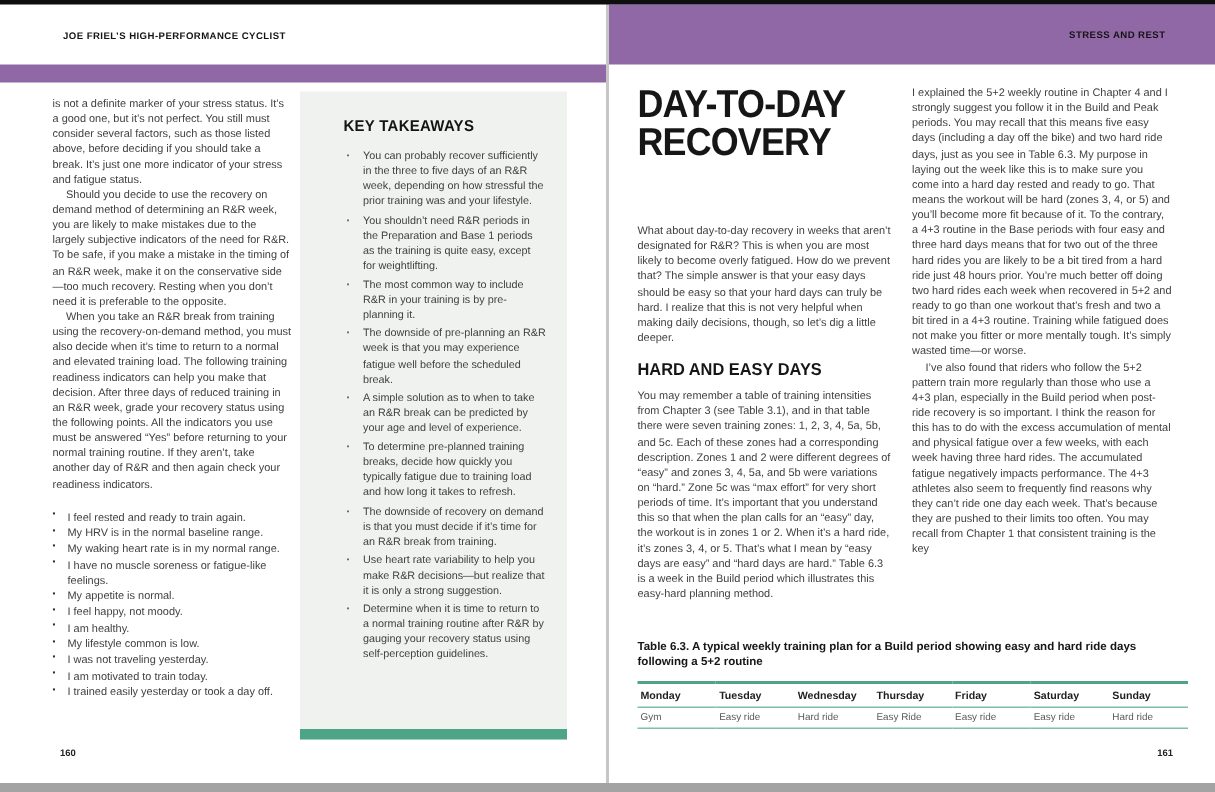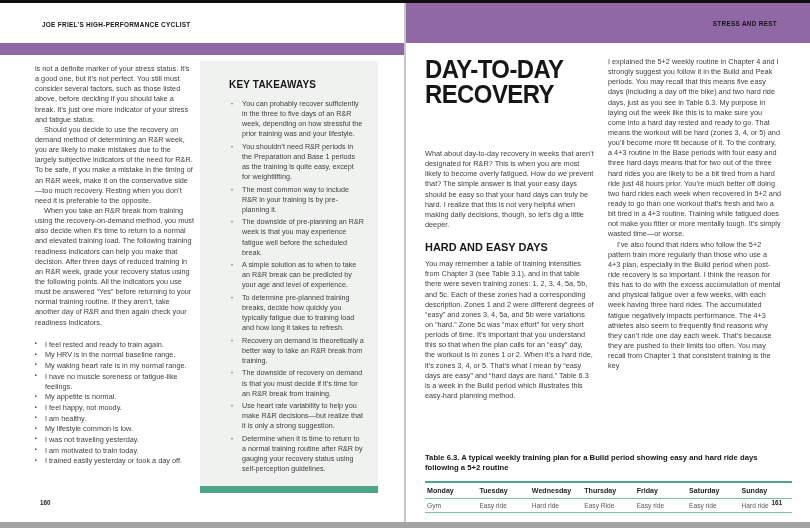--- a/index.html
+++ b/index.html
@@ -50,21 +50,21 @@
     position:absolute; left:19px; top:57px; font-size:26px; font-weight:bold; color:#161616;
     line-height:0.97; letter-spacing:-0.6px; transform:scaleX(0.92); transform-origin:left top; white-space:nowrap;
   }
   .rp-col1 { position:absolute; left:19px;  top:149px; width:169px; }
   .rp-col2 { position:absolute; left:202px; top:57px;  width:173px; max-height:372px; overflow:hidden; }
   .section-heading {
     font-size:11.5px; font-weight:bold; color:#161616; margin:10px 0 3px 0;
     transform:scaleX(0.95); transform-origin:left; white-space:nowrap;
   }
 
-  .table-block { position:absolute; left:19px; top:453px; width:367px; }
+  .table-block { position:absolute; left:19px; top:426px; width:367px; }
   .table-caption { font-size:7.7px; font-weight:bold; color:#161616; line-height:1.35; margin:0 0 7px 0; }
   table.training { width:100%; border-collapse:collapse; border-top:2.5px solid #4da487; table-layout:fixed; }
   table.training th { text-align:left; font-size:7.1px; color:#1e1e1e; padding:4px 2px 3px 2px; border-bottom:1.5px solid #7dbfa8; }
   table.training td { text-align:left; font-size:6.6px; color:#5a5a5a; padding:3px 2px; border-bottom:1.5px solid #7dbfa8; }
 
   .page-number { position:absolute; top:499px; font-size:6.3px; font-weight:bold; color:#222; }
   .page.left  .page-number { left:40px; }
   .page.right .page-number { right:28px; }
 </style>
 </head>
@@ -99,21 +99,20 @@
 
     <div class="takeaways">
       <div class="takeaways-title">KEY TAKEAWAYS</div>
       <ul class="takeaways-list">
         <li>You can probably recover sufficiently in the three to five days of an R&amp;R week, depending on how stressful the prior training was and your lifestyle.</li>
         <li>You shouldn’t need R&amp;R periods in the Preparation and Base 1 periods as the training is quite easy, except for weightlifting.</li>
         <li>The most common way to include R&amp;R in your training is by pre-planning it.</li>
         <li>The downside of pre-planning an R&amp;R week is that you may experience fatigue well before the scheduled break.</li>
         <li>A simple solution as to when to take an R&amp;R break can be predicted by your age and level of experience.</li>
         <li>To determine pre-planned training breaks, decide how quickly you typically fatigue due to training load and how long it takes to refresh.</li>
-        <li>Recovery on demand is theoretically a better way to take an R&amp;R break from training.</li>
         <li>The downside of recovery on demand is that you must decide if it’s time for an R&amp;R break from training.</li>
         <li>Use heart rate variability to help you make R&amp;R decisions—but realize that it is only a strong suggestion.</li>
         <li>Determine when it is time to return to a normal training routine after R&amp;R by gauging your recovery status using self-perception guidelines.</li>
       </ul>
     </div>
 
     <div class="page-number">160</div>
   </div>
 
   <div class="page right">

